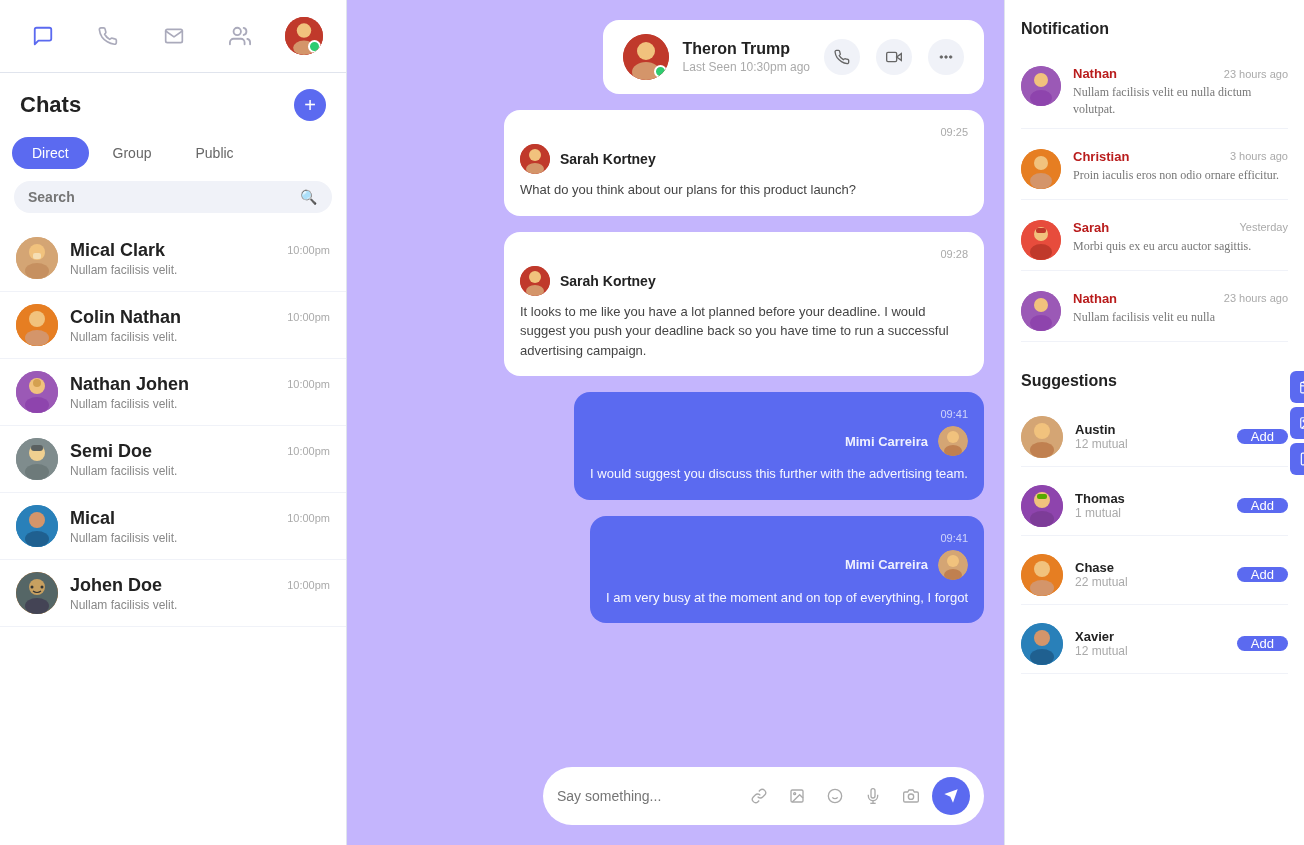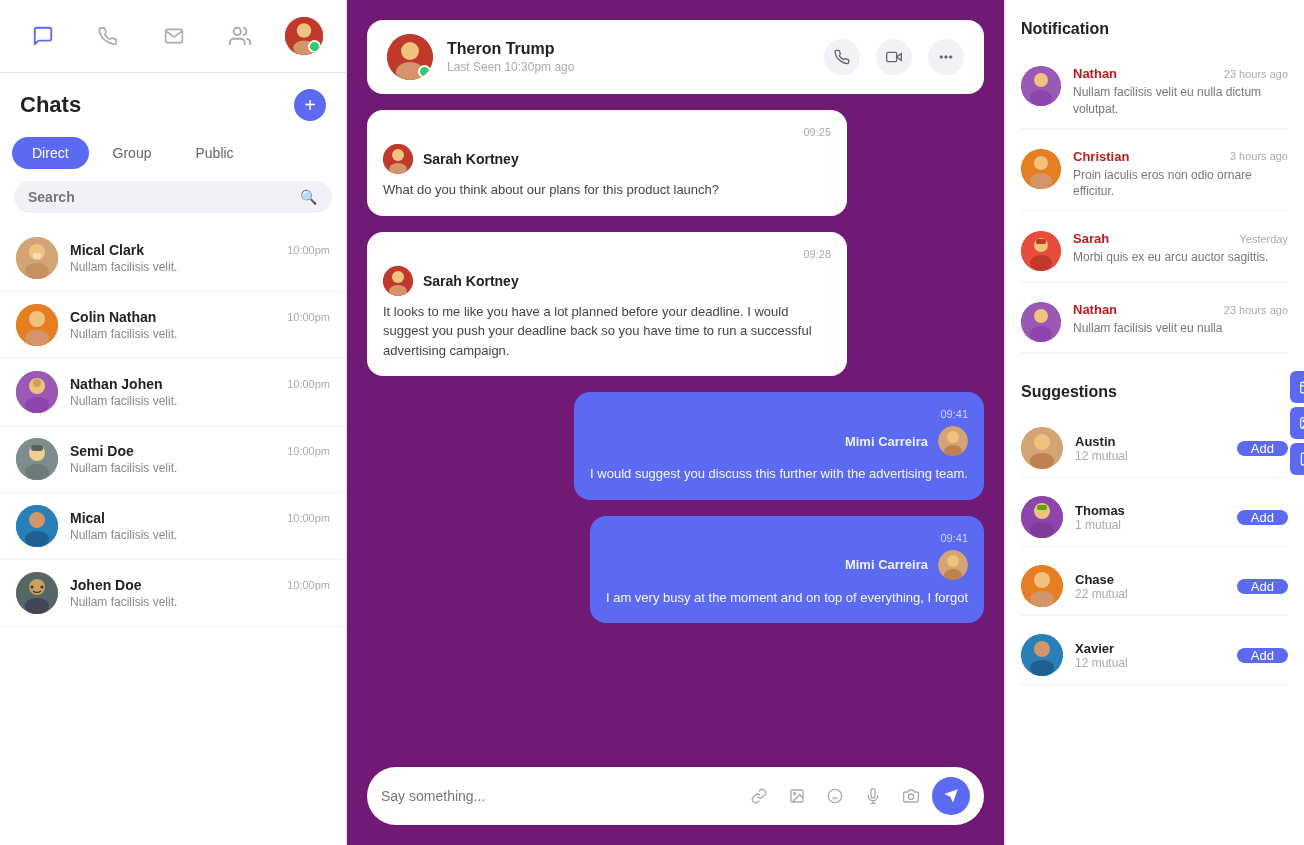--- a/index.html
+++ b/index.html
@@ -135,21 +135,21 @@
       min-width: 0;
     }
 
     .chat-name-row {
       display: flex;
       justify-content: space-between;
       align-items: center;
     }
 
     .chat-name {
-      font-size: 14px;
+      font-size: 18px;
       font-weight: 600;
       color: #222;
     }
 
     .chat-time {
       font-size: 11px;
       color: #aaa;
     }
 
     .chat-preview {
@@ -177,23 +177,24 @@
       position: relative;
     }
 
     .av svg { width: 100%; height: 100%; }
 
     
     .main-chat {
       flex: 1;
       display: flex;
       flex-direction: column;
-      background: #701a75;
+      background: #c4b5fd;
       padding: 20px;
       gap: 16px;
+      align-items: flex-end;
     }
 
     .chat-header-box {
       background: #fff;
       border-radius: 16px;
       padding: 14px 20px;
       display: flex;
       align-items: center;
       gap: 14px;
     }
@@ -355,21 +356,21 @@
       display: flex;
       gap: 12px;
       padding: 10px 0;
       border-bottom: 1px solid #f0f2f8;
     }
 
     .notif-info { flex: 1; }
     .notif-name-row { display: flex; justify-content: space-between; align-items: center; }
     .notif-name { font-size: 13px; font-weight: 600; color: #b91c1c; }
     .notif-time { font-size: 11px; color: #aaa; }
-    .notif-text { font-size: 12px; color: #777; margin-top: 3px; line-height: 1.4; }
+    .notif-text { font-size: 12px; color: #777; margin-top: 3px; line-height: 1.4; font-family: Liberation Serif, serif; }
 
     .suggest-item {
       display: flex;
       align-items: center;
       gap: 12px;
       padding: 8px 0;
       border-bottom: 1px solid #f0f2f8;
     }
 
     .suggest-info { flex: 1; }

